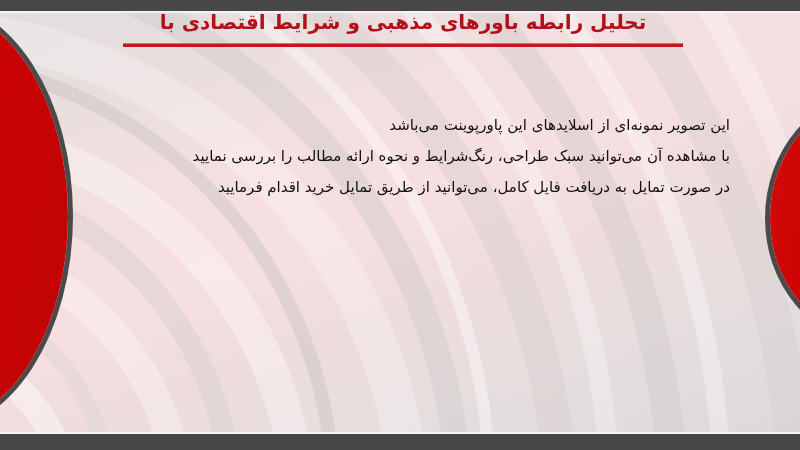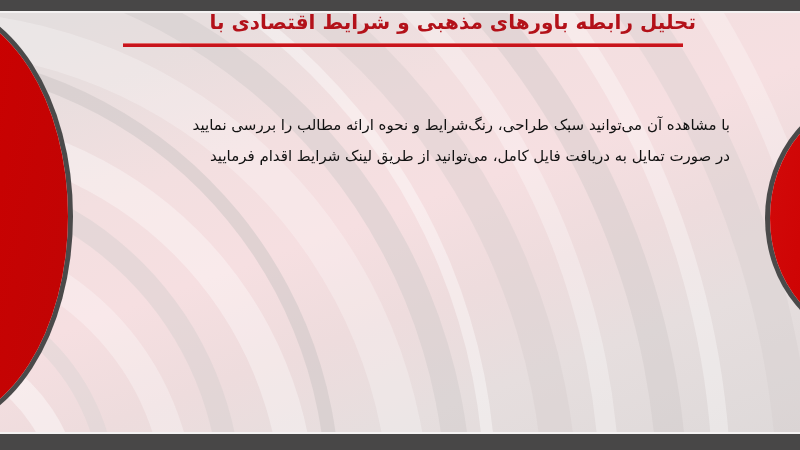--- a/index.html
+++ b/index.html
@@ -97,20 +97,21 @@
     height: 236px;
   }
 
   
   .title-block {
     position: absolute;
     z-index: 25;
     right: 104px;
     left: 110px;
     top: 6px;
+    text-align: center;
   }
   .title-line {
     color: #b31119;
     font-size: 20px;
     line-height: 32px;
     font-weight: bold;
     white-space: nowrap;
     letter-spacing: 0.2px;
     direction: rtl;
   }
@@ -167,22 +168,23 @@
 
   <div class="ellipse left"></div>
   <div class="ellipse right"></div>
 
   <div class="title-block">
     <div class="title-line">تحلیل رابطه باورهای مذهبی و شرایط اقتصادی با</div>
     <div class="title-rule"></div>
   </div>
 
   <div class="body-block">
+    <div class="body-line">این تصویر نمونه‌ای از اسلایدهای این پاورپوینت می‌باشد</div>
     <div class="body-line">با مشاهده آن می‌توانید سبک طراحی، رنگ‌شرایط و نحوه ارائه مطالب را بررسی نمایید</div>
-    <div class="body-line">در صورت تمایل به دریافت فایل کامل، می‌توانید از طریق لینک شرایط اقدام فرمایید</div>
+    <div class="body-line">در صورت تمایل به دریافت فایل کامل، می‌توانید از طریق تمایل خرید اقدام فرمایید</div>
   </div>
 
   <div class="band top"></div>
   <div class="band-hair top"></div>
   <div class="band bottom"></div>
   <div class="band-hair bottom"></div>
 
 </div>
 
 </body></html>

